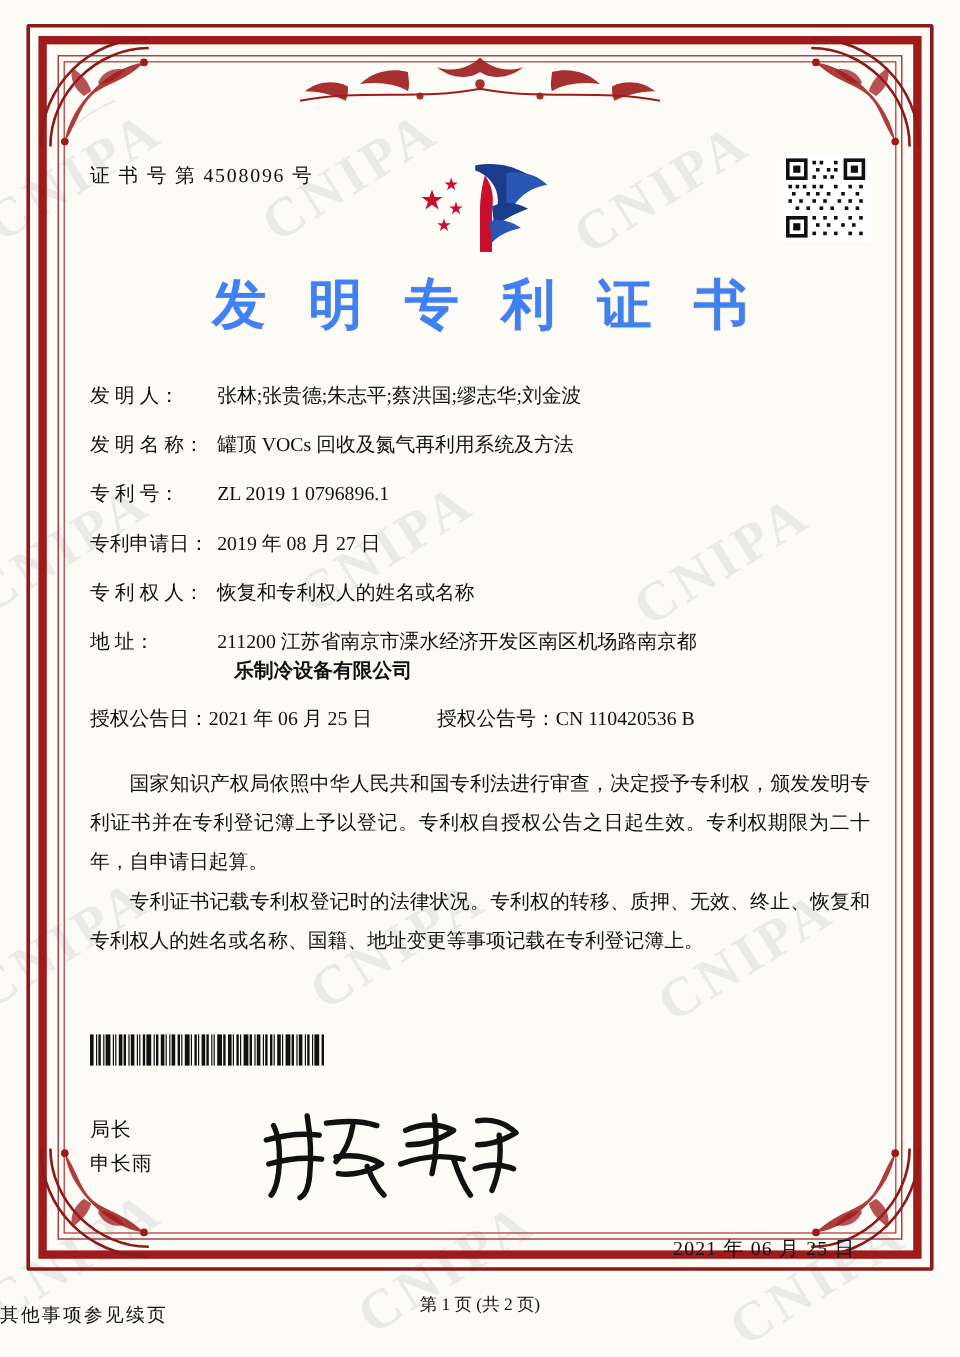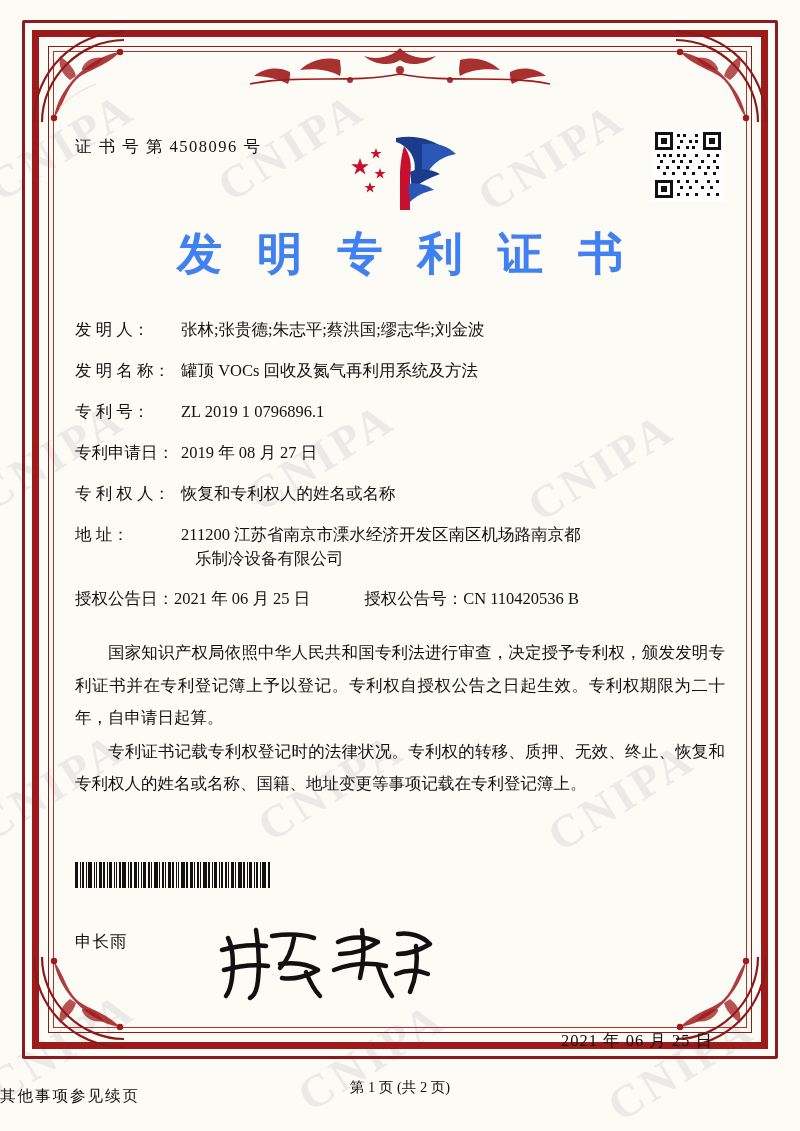--- a/index.html
+++ b/index.html
@@ -153,20 +153,21 @@
     width: 106px;
     flex: 0 0 106px;
     white-space: nowrap;
   }
   .f-value {
     flex: 1;
   }
   .f-value .line2 {
     display: block;
     padding-left: 14px;
+    font-weight: bold;
   }
   .field-inline {
     display: flex;
     margin-bottom: 17px;
   }
   .f-label2 {
     margin-left: 54px;
     white-space: nowrap;
   }
 
@@ -536,20 +537,21 @@
         <i style="width:3px"></i>
         <i style="width:1px"></i>
       <i style="width:2px"></i>
         <i style="width:1px"></i>
         <i style="width:4px"></i>
         <i style="width:2px"></i>
     </div>
 
     <div class="sign-block">
       <div class="sign-labels">
+        <div>局长</div>
         <div>申长雨</div>
       </div>
       <div class="signature">
         <svg viewBox="0 0 230 90">
           <g fill="none" stroke="#111" stroke-width="4.5" stroke-linecap="round" stroke-linejoin="round">
             <path d="M18,22 C22,30 24,44 22,62 C21,70 19,76 16,80"></path>
             <path d="M12,34 C26,30 42,28 56,30"></path>
             <path d="M14,54 C28,50 44,48 58,50"></path>
             <path d="M46,14 C48,26 50,44 48,64 C47,74 44,80 40,82"></path>
             <path d="M62,20 C76,18 92,18 104,22"></path>

